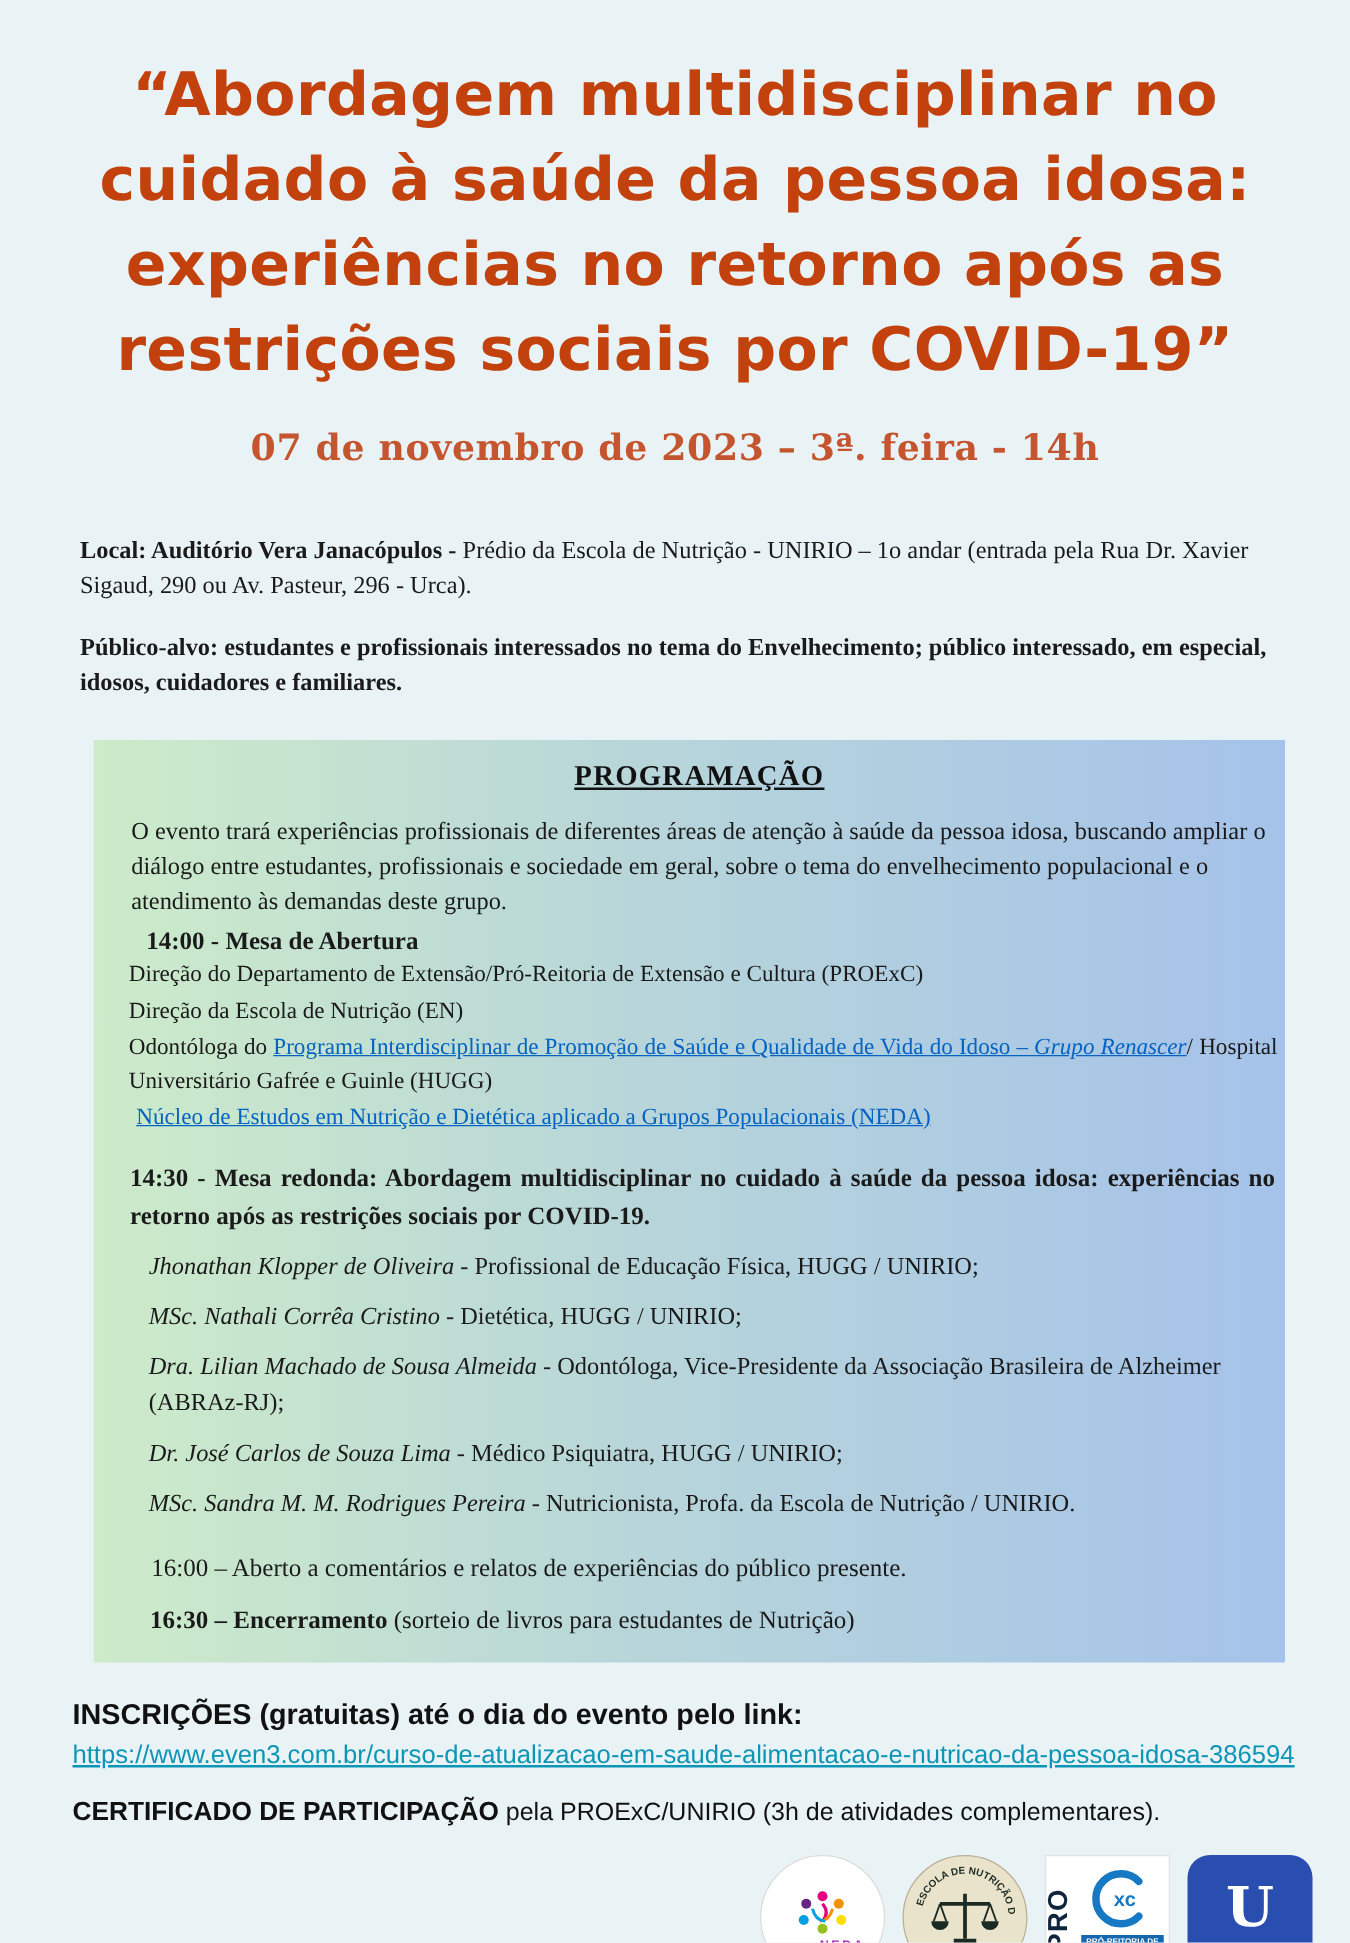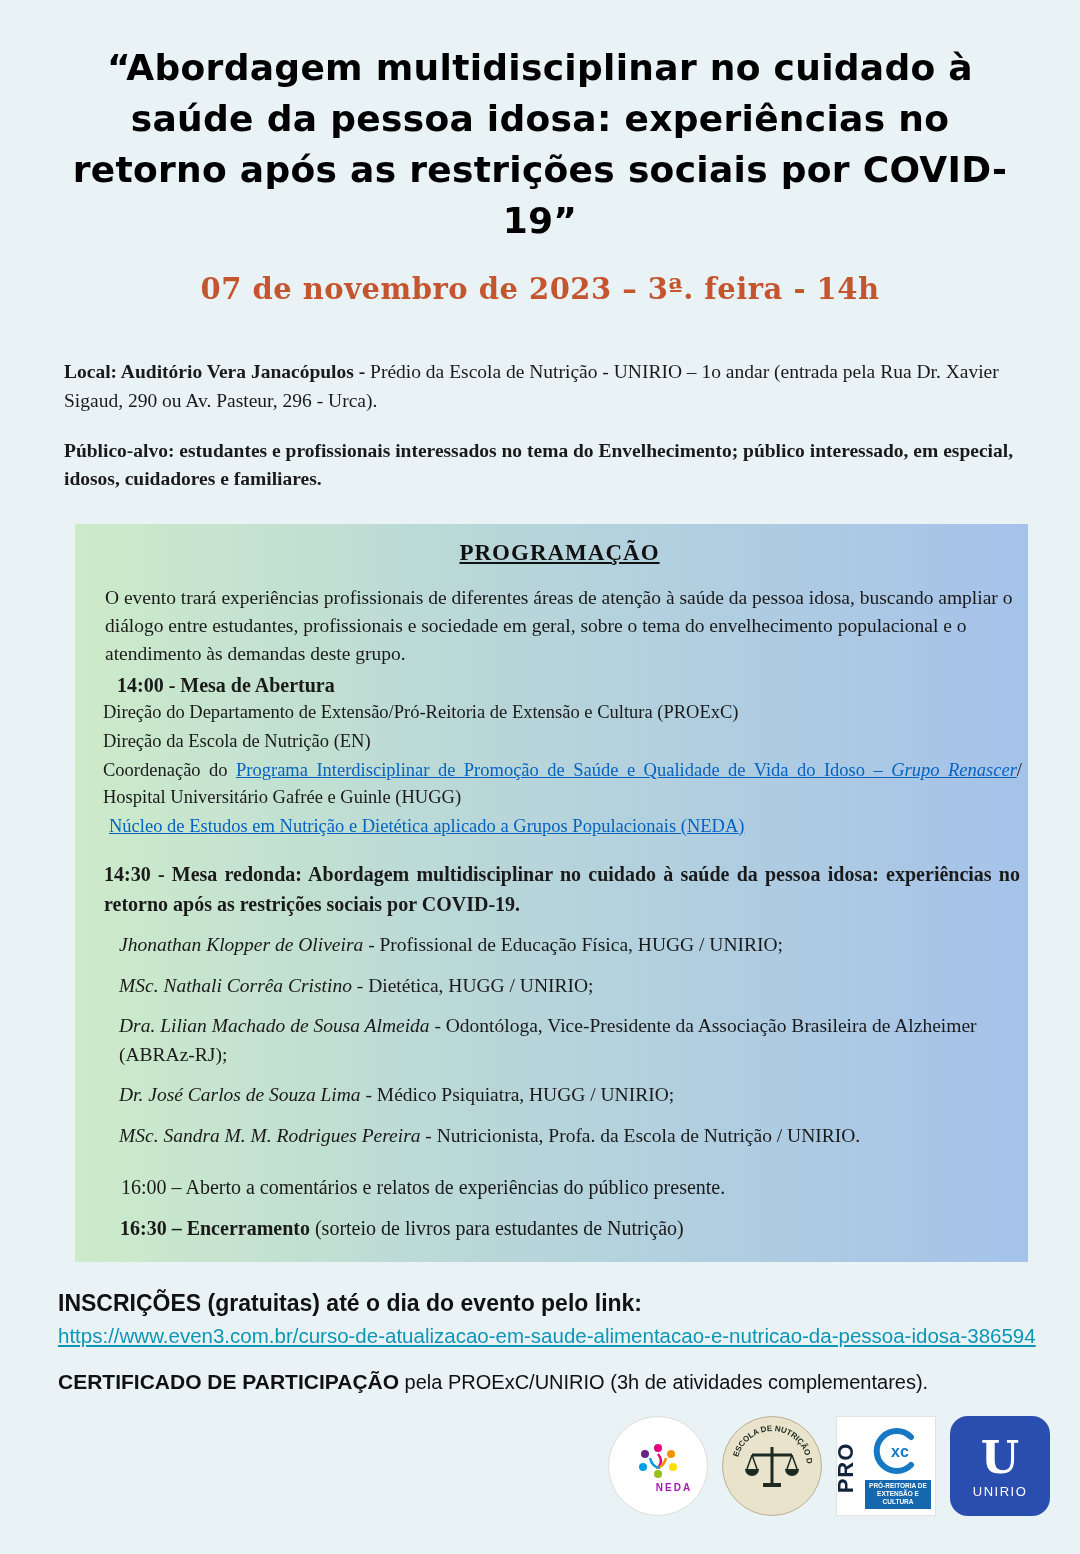--- a/index.html
+++ b/index.html
@@ -11,23 +11,23 @@
     color: #1a1a1a;
     overflow: hidden;
     position: relative;
   }
   .page-title {
     margin: 42px auto 0;
     max-width: 950px;
     text-align: center;
     font-family: "DejaVu Sans", sans-serif;
     font-weight: 700;
-    font-size: 36px;
+    font-size: 48px;
     line-height: 1.42;
-    color: #000000;
+    color: #c2410c;
     letter-spacing: 0.3px;
   }
   .event-date {
     margin-top: 26px;
     text-align: center;
     font-family: "DejaVu Serif", serif;
     font-weight: 700;
     font-size: 29px;
     color: #c5552e;
     letter-spacing: 0.5px;
@@ -145,21 +145,21 @@
 
 <div class="program-box">
   <div class="program-heading">PROGRAMAÇÃO</div>
 
   <p class="program-intro">O evento trará experiências profissionais de diferentes áreas de atenção à saúde da pessoa idosa, buscando ampliar o diálogo entre estudantes, profissionais e sociedade em geral, sobre o tema do envelhecimento populacional e o atendimento às demandas deste grupo.</p>
 
   <div class="time-item">14:00 - Mesa de Abertura</div>
 
   <p class="plain-line">Direção do Departamento de Extensão/Pró-Reitoria de Extensão e Cultura (PROExC)</p>
   <p class="plain-line">Direção da Escola de Nutrição (EN)</p>
-  <p class="plain-line justify"><span>Coordenação do </span><span class="hlink"><span>Programa Interdisciplinar de Promoção de Saúde e Qualidade de Vida do Idoso – </span><em>Grupo Renascer</em></span><span>/ Hospital Universitário Gafrée e Guinle (HUGG)</span></p>
+  <p class="plain-line justify"><span>Odontóloga do </span><span class="hlink"><span>Programa Interdisciplinar de Promoção de Saúde e Qualidade de Vida do Idoso – </span><em>Grupo Renascer</em></span><span>/ Hospital Universitário Gafrée e Guinle (HUGG)</span></p>
   <p class="plain-line neda-line"><span class="hlink">Núcleo de Estudos em Nutrição e Dietética aplicado a Grupos Populacionais (NEDA)</span></p>
 
   <p class="mesa-redonda">14:30 - Mesa redonda: Abordagem multidisciplinar no cuidado à saúde da pessoa idosa: experiências no retorno após as restrições sociais por COVID-19.</p>
 
   <p class="speaker"><span class="name">Jhonathan Klopper de Oliveira</span><span> - Profissional de Educação Física, HUGG / UNIRIO;</span></p>
   <p class="speaker"><span class="name">MSc. Nathali Corrêa Cristino</span><span> - Dietética, HUGG / UNIRIO;</span></p>
   <p class="speaker"><span class="name">Dra. Lilian Machado de Sousa Almeida</span><span> - Odontóloga, Vice-Presidente da Associação Brasileira de Alzheimer (ABRAz-RJ);</span></p>
   <p class="speaker"><span class="name">Dr. José Carlos de Souza Lima</span><span> - Médico Psiquiatra, HUGG / UNIRIO;</span></p>
   <p class="speaker"><span class="name">MSc. Sandra M. M. Rodrigues Pereira</span><span> - Nutricionista, Profa. da Escola de Nutrição / UNIRIO.</span></p>
 

